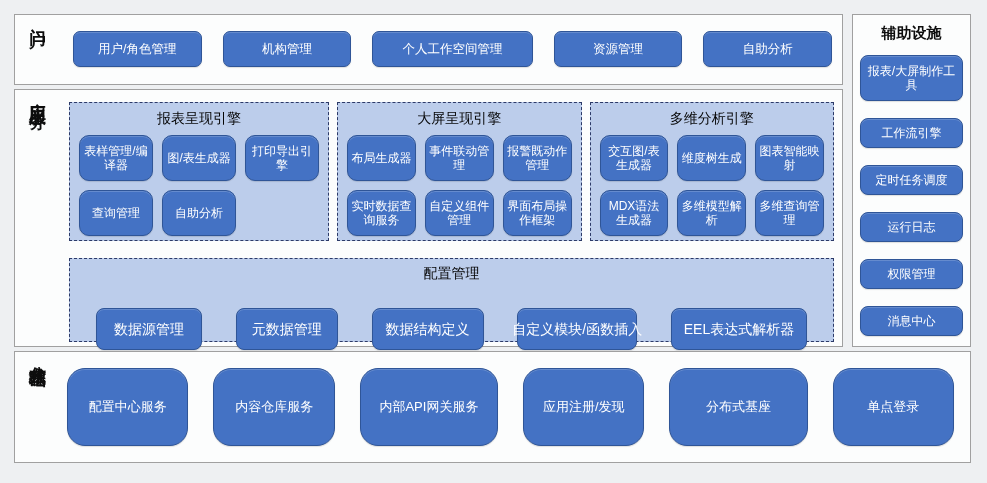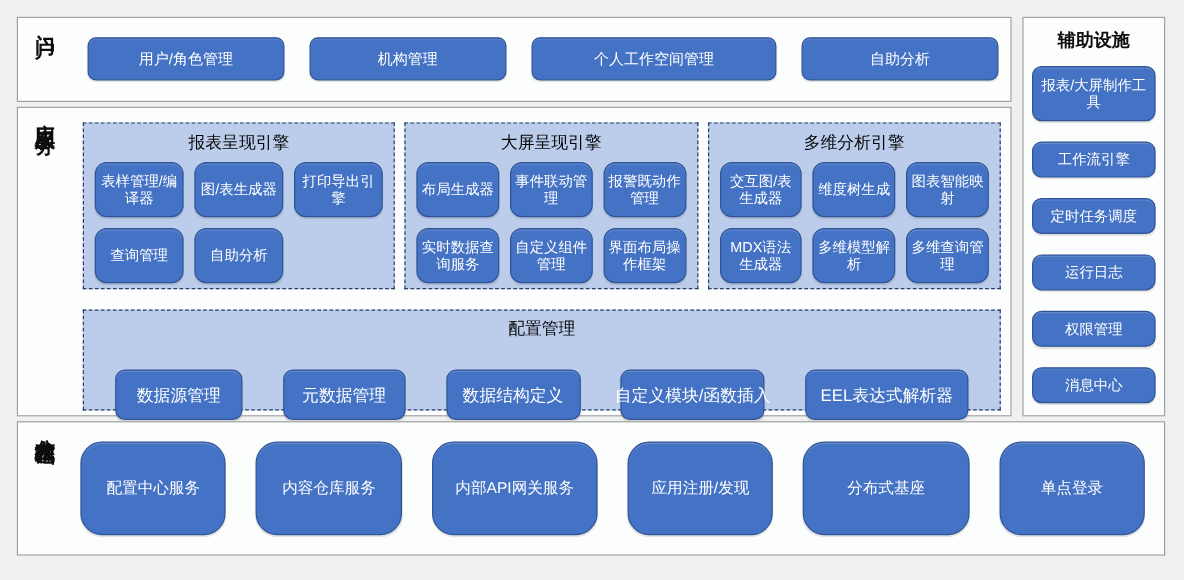--- a/index.html
+++ b/index.html
@@ -69,20 +69,21 @@
 </style>
 </head>
 <body>
 
 <div class="panel" style="left:14px;top:14px;width:829px;height:71px;">
   <div class="vtitle">门户</div>
   <div class="portal-row">
     <div class="node">用户/角色管理</div>
     <div class="node">机构管理</div>
     <div class="node wide">个人工作空间管理</div>
+    <div class="node">资源管理</div>
     <div class="node">自助分析</div>
   </div>
 </div>
 
 <div class="panel" style="left:14px;top:89px;width:829px;height:258px;">
   <div class="vtitle">应用服务</div>
   <div class="app-content">
 
     <div class="engine-row">
 

